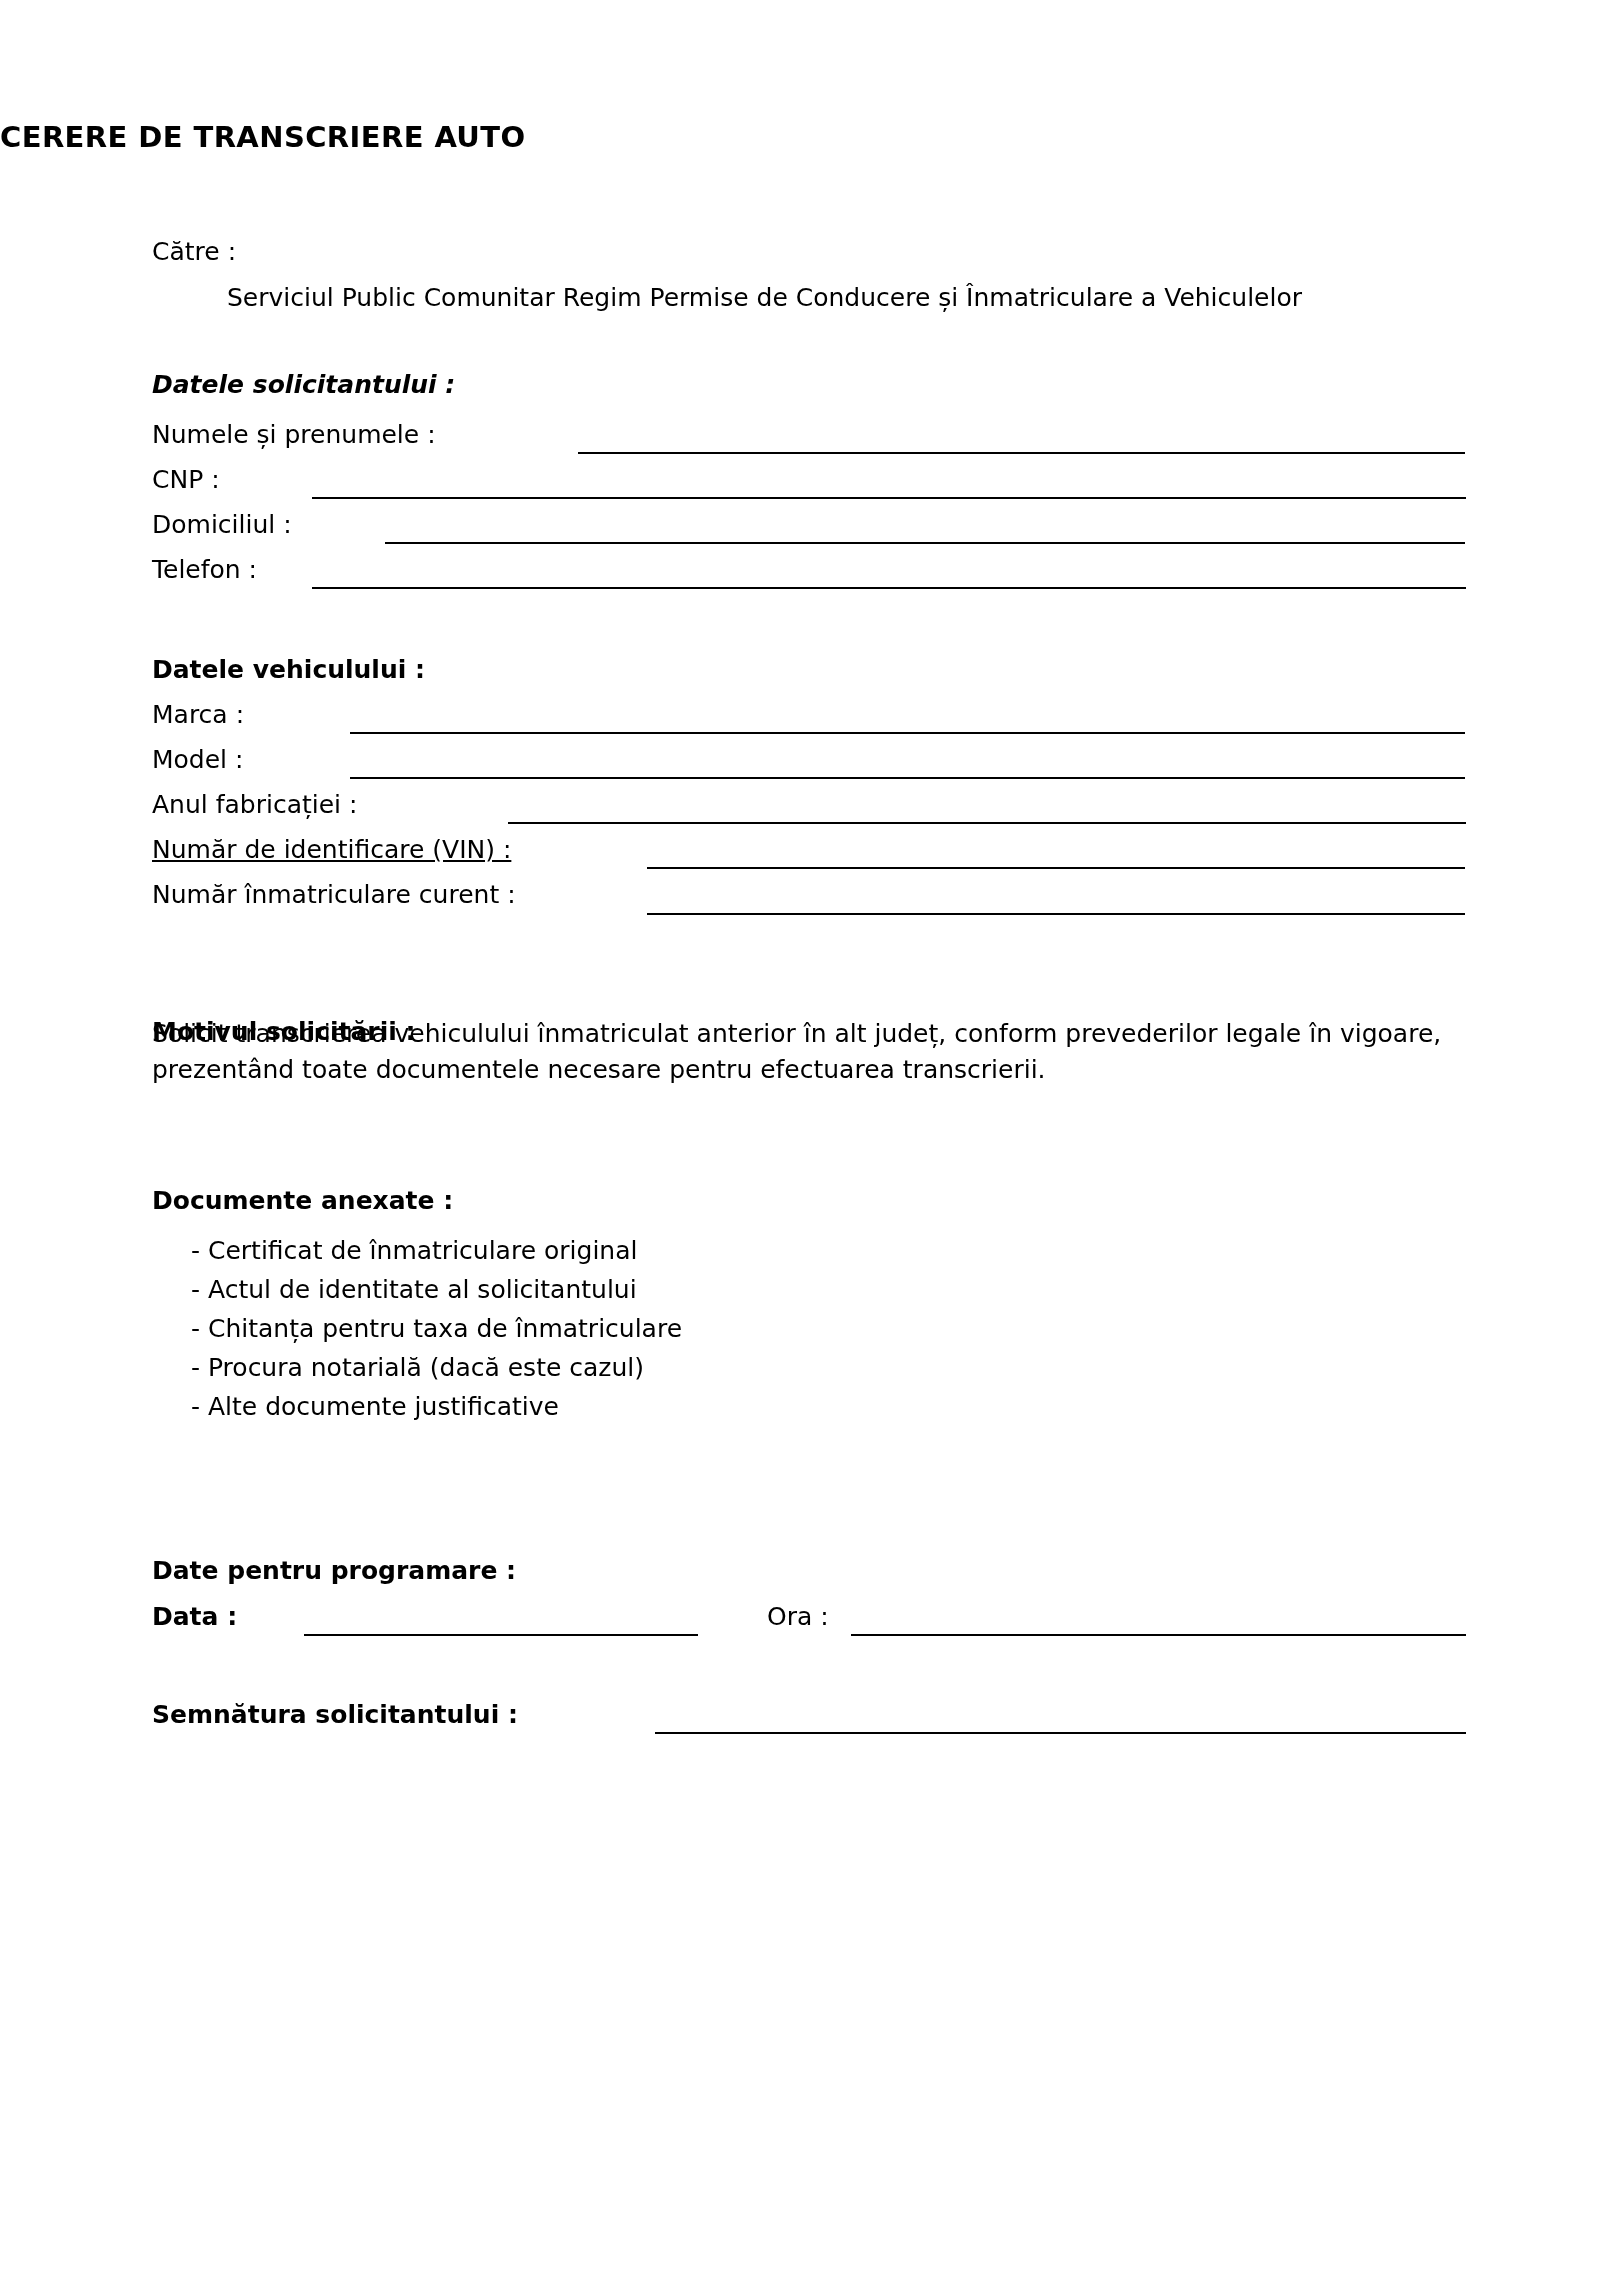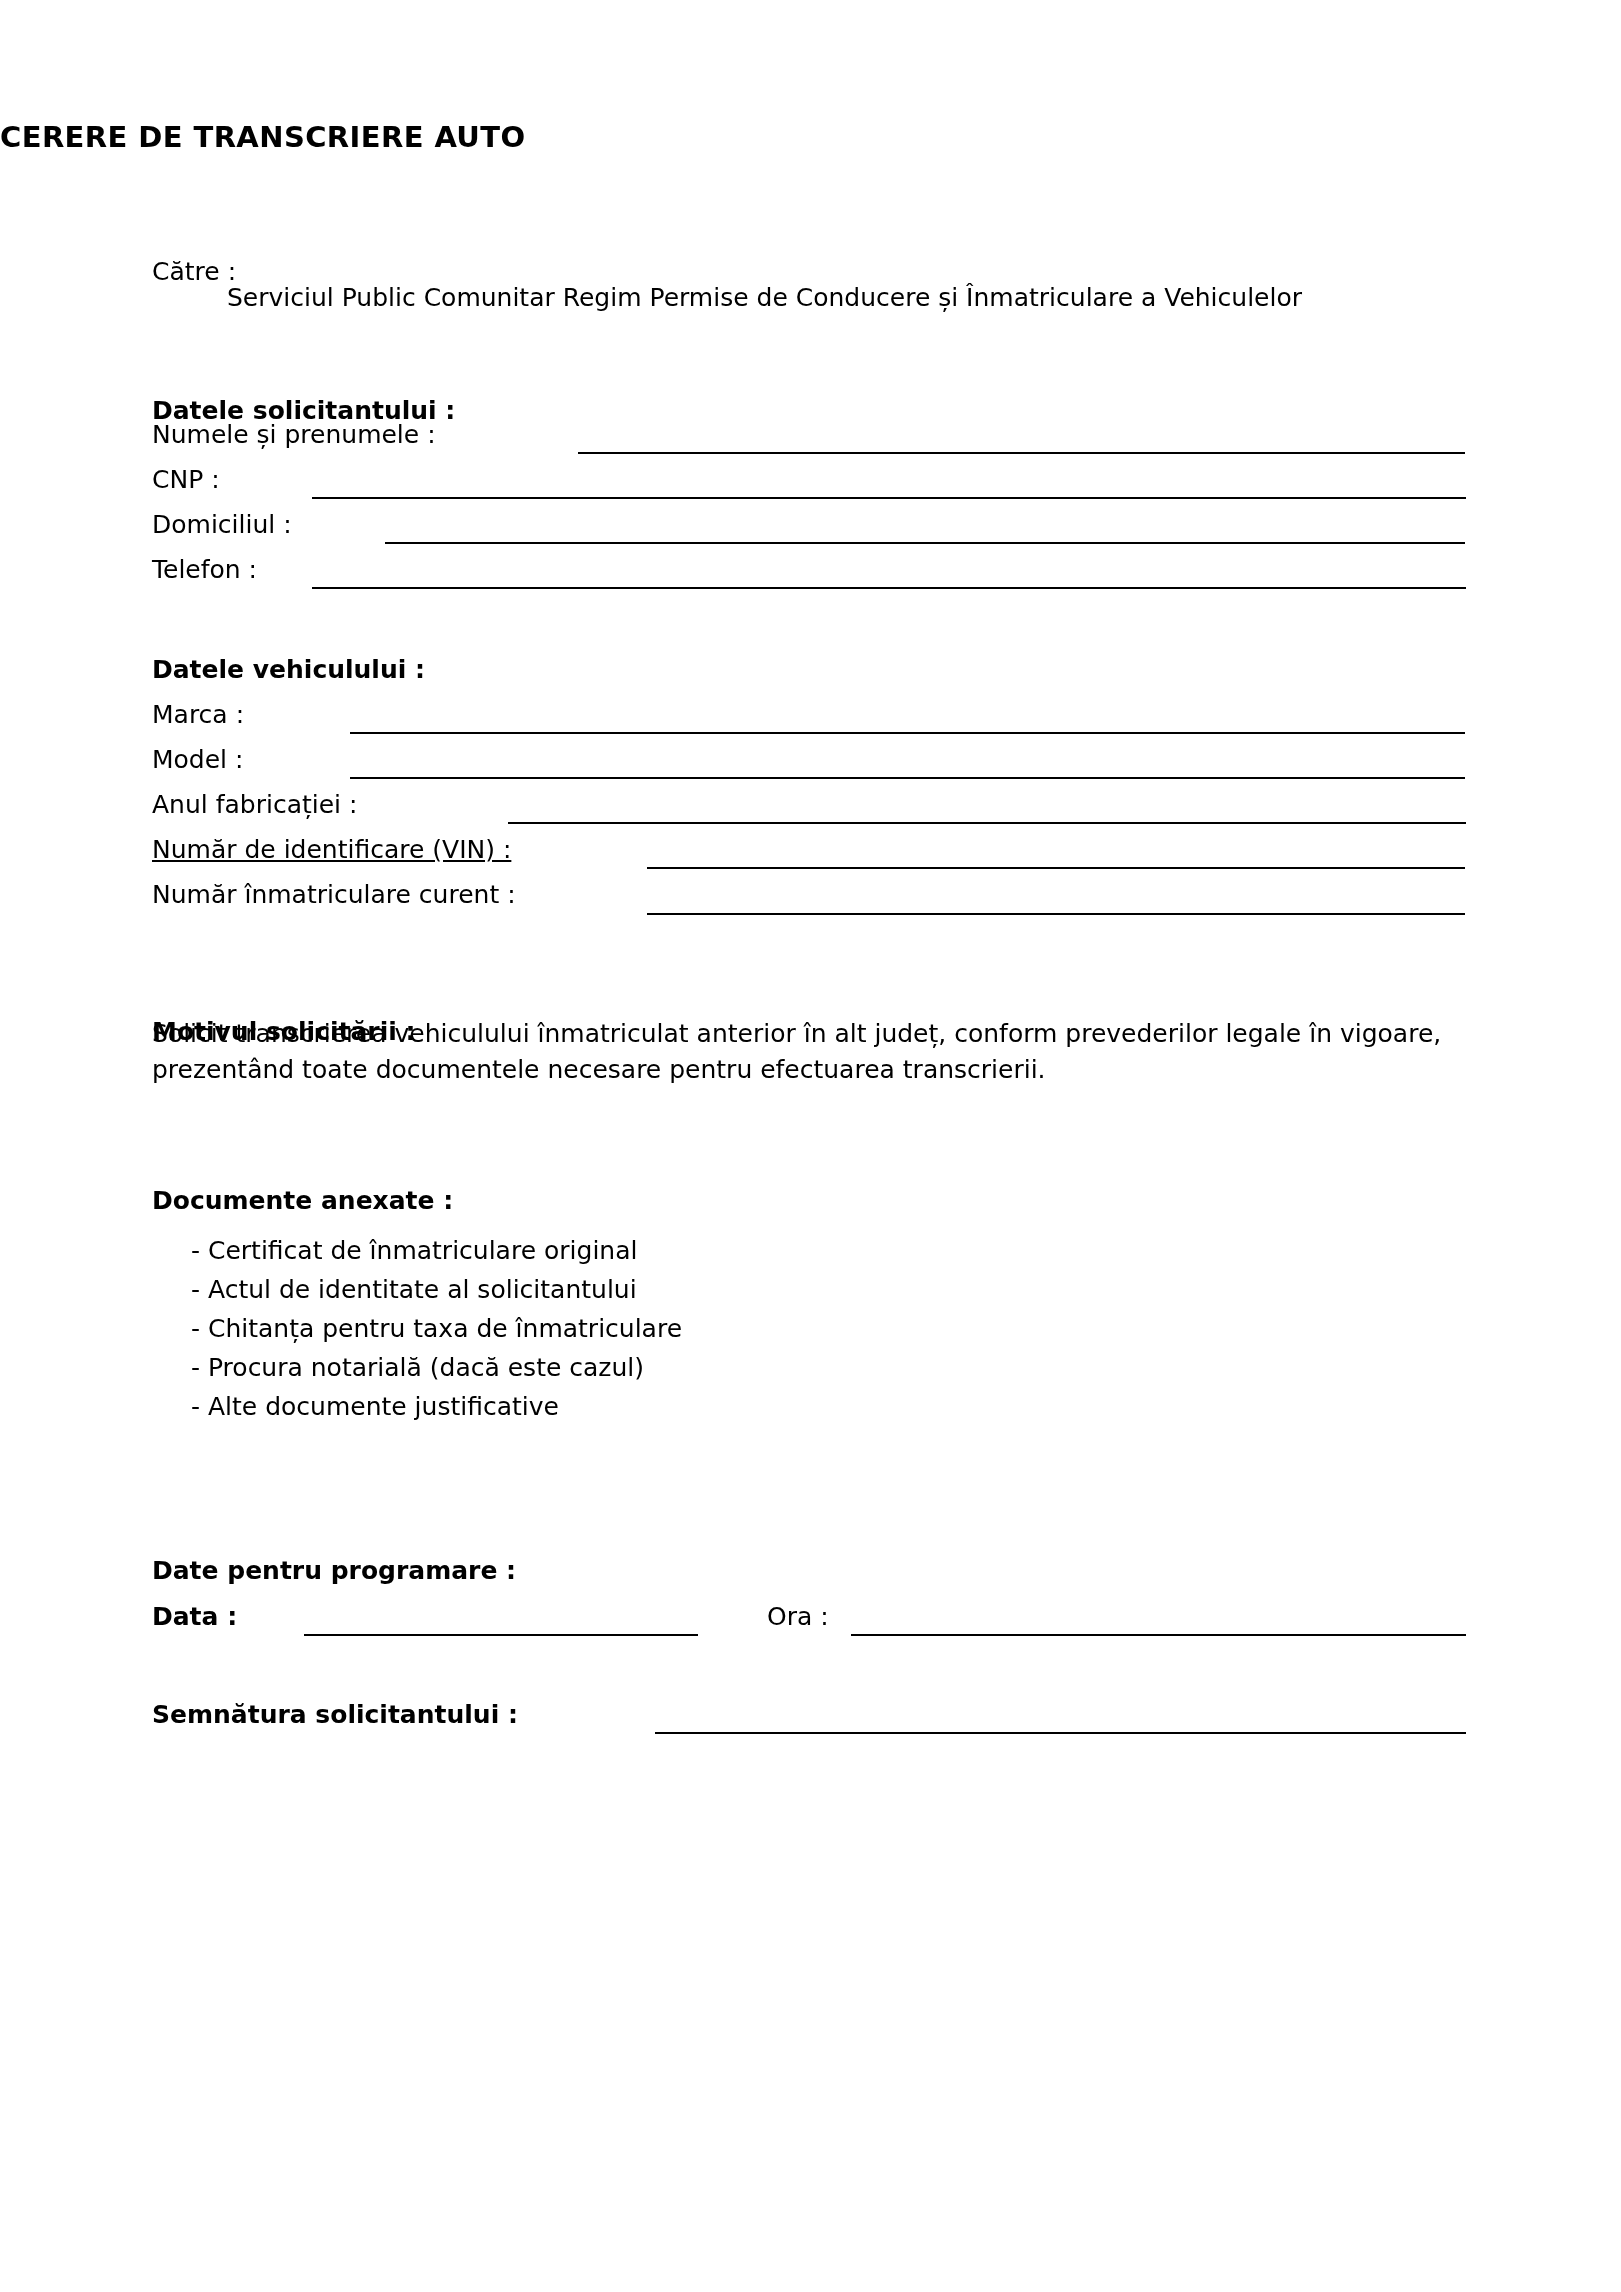--- a/index.html
+++ b/index.html
@@ -64,25 +64,25 @@
     white-space: nowrap;
   }
 </style>
 </head>
 <body>
 
 <div class="page">
 
   <div class="doc-title">CERERE DE TRANSCRIERE AUTO</div>
 
-  <div class="txt" style="left:152px; top:237px;margin-top:20px;">Către :</div>
+  <div class="txt" style="left:152px; top:237px;">Către :</div>
 
   <div class="txt" style="left:227px; top:283px;">Serviciul Public Comunitar Regim Permise de Conducere și Înmatriculare a Vehiculelor</div>
 
-  <div class="txt bold" style="left:152px; top:396px;">Datele solicitantului :</div>
+  <div class="txt bold" style="left:152px; top:370px;font-style:italic;">Datele solicitantului :</div>
 
   <div class="txt" style="left:152px; top:420px;">Numele și prenumele :</div>
   <div class="rule" style="left:578px; top:452px; width:887px;"></div>
 
   <div class="txt" style="left:152px; top:465px;">CNP :</div>
   <div class="rule" style="left:312px; top:497px; width:1154px;"></div>
 
   <div class="txt" style="left:152px; top:510px;">Domiciliul :</div>
   <div class="rule" style="left:385px; top:542px; width:1080px;"></div>
 

